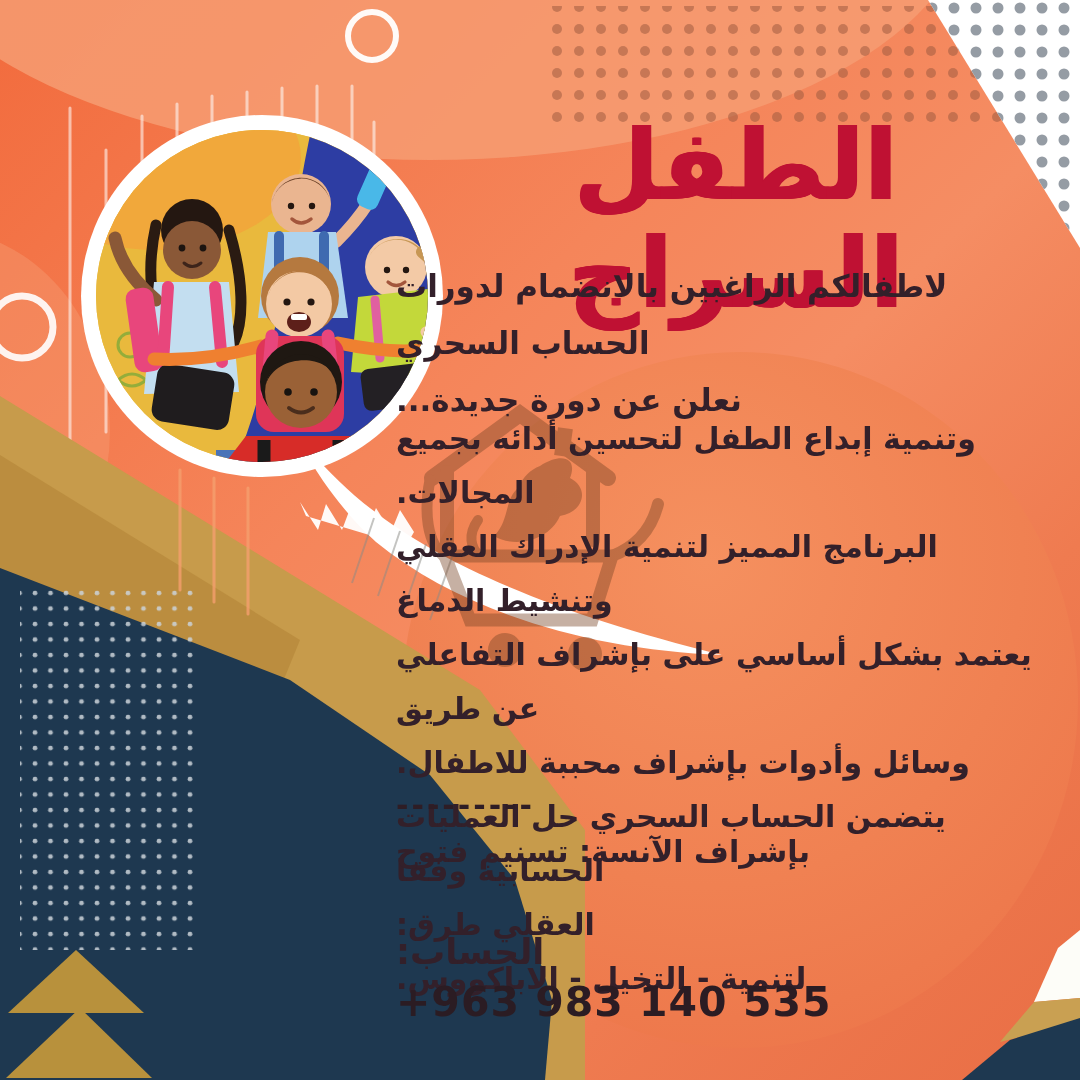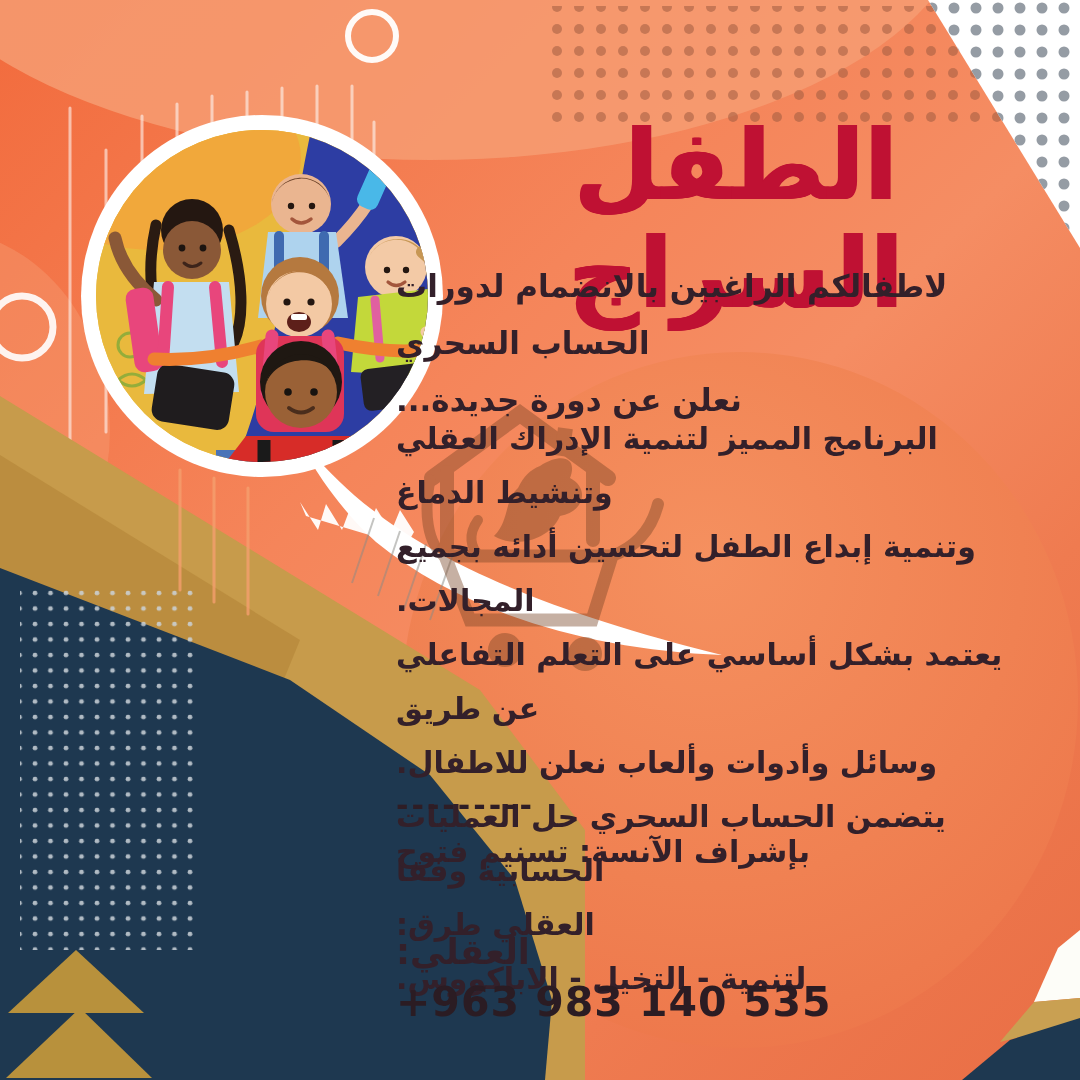--- a/index.html
+++ b/index.html
@@ -233,31 +233,31 @@
   </div>
 
   <div class="title">الطفل السراج</div>
 
   <div class="txt intro">
     <div>لاطفالكم الراغبين بالانضمام لدورات الحساب السحري</div>
     <div>نعلن عن دورة جديدة...</div>
   </div>
 
   <div class="txt bodytext">
+    <div>وتنمية إبداع الطفل لتحسين أدائه بجميع المجالات.</div>
     <div>البرنامج المميز لتنمية الإدراك العقلي وتنشيط الدماغ</div>
-    <div>وتنمية إبداع الطفل لتحسين أدائه بجميع المجالات.</div>
-    <div>يعتمد بشكل أساسي على التعلم التفاعلي عن طريق</div>
-    <div>وسائل وأدوات وألعاب نعلن للاطفال.</div>
+    <div>يعتمد بشكل أساسي على بإشراف التفاعلي عن طريق</div>
+    <div>وسائل وأدوات بإشراف محببة للاطفال.</div>
     <div>يتضمن الحساب السحري حل العمليات الحسابية وفقا</div>
     <div>العقلي طرق:</div>
     <div>لتنمية - التخيل - الاباكووس.</div>
   </div>
 
   <div class="txt sep">---------</div>
 
   <div class="txt supervisor">بإشراف الآنسة: تسنيم فتوح</div>
 
-  <div class="txt register">العقلي:</div>
+  <div class="txt register">الحساب:</div>
 
   <div class="txt phone">+963 983 140 535</div>
 
 
 </div>
 
 </body></html>

